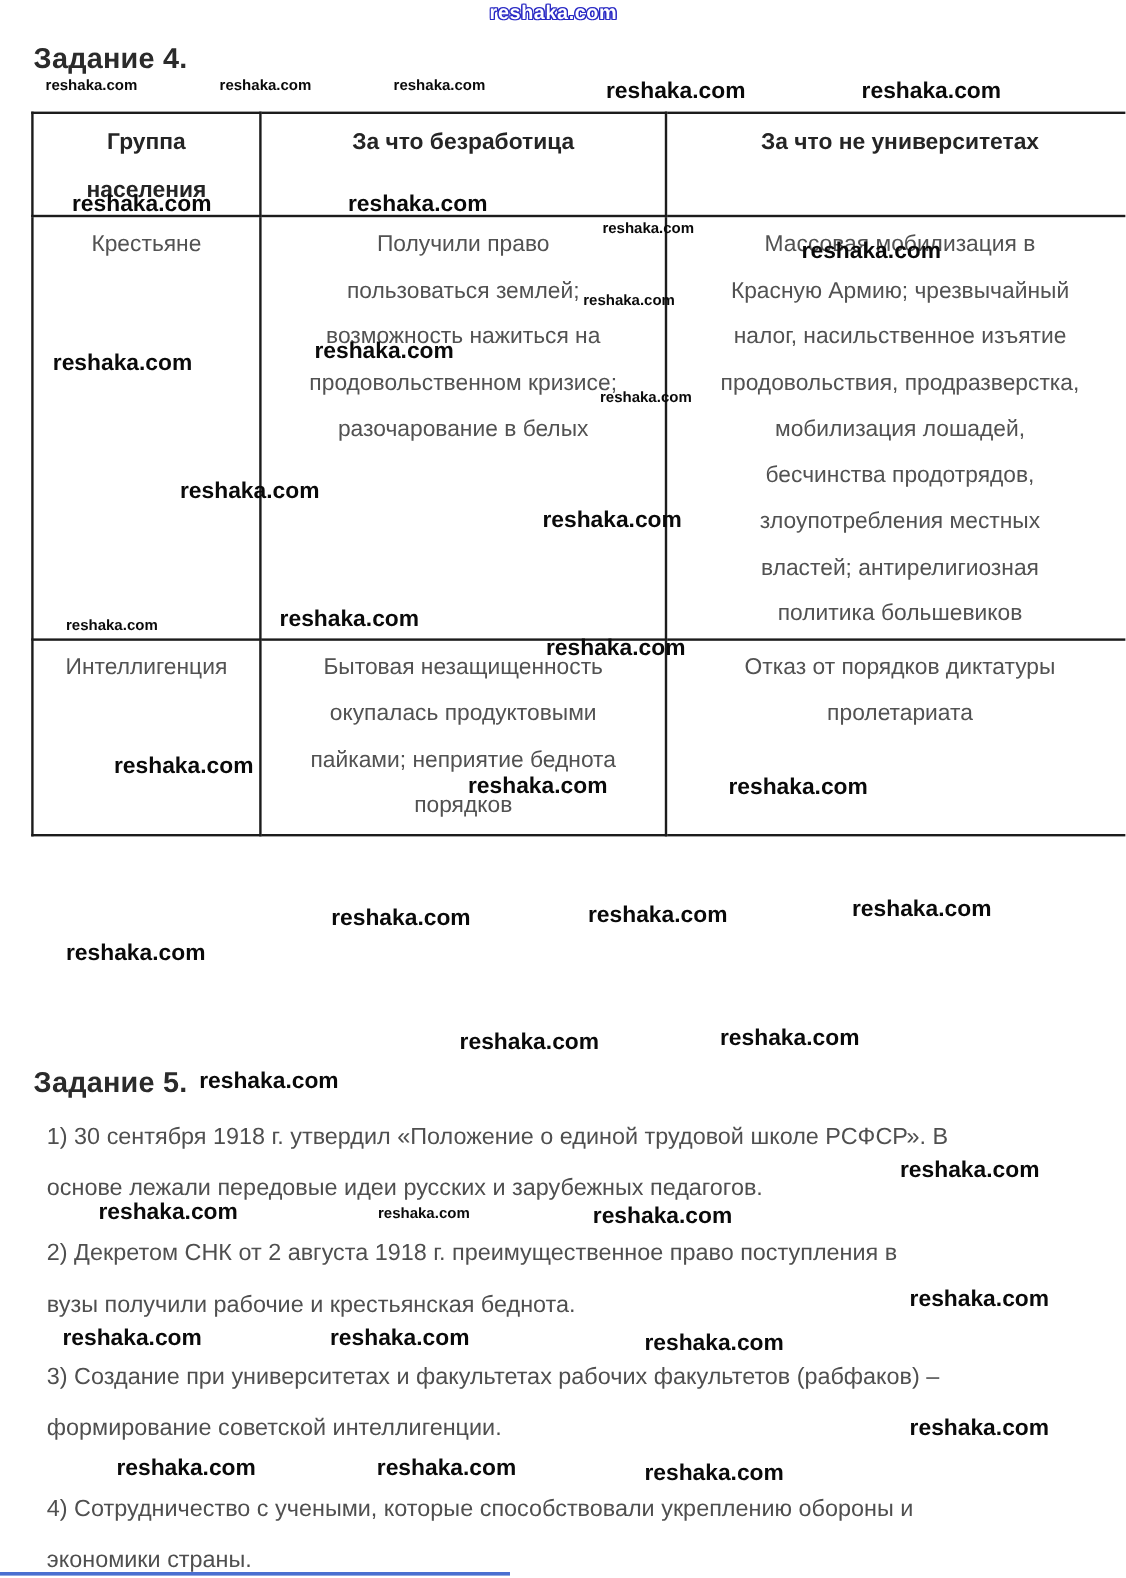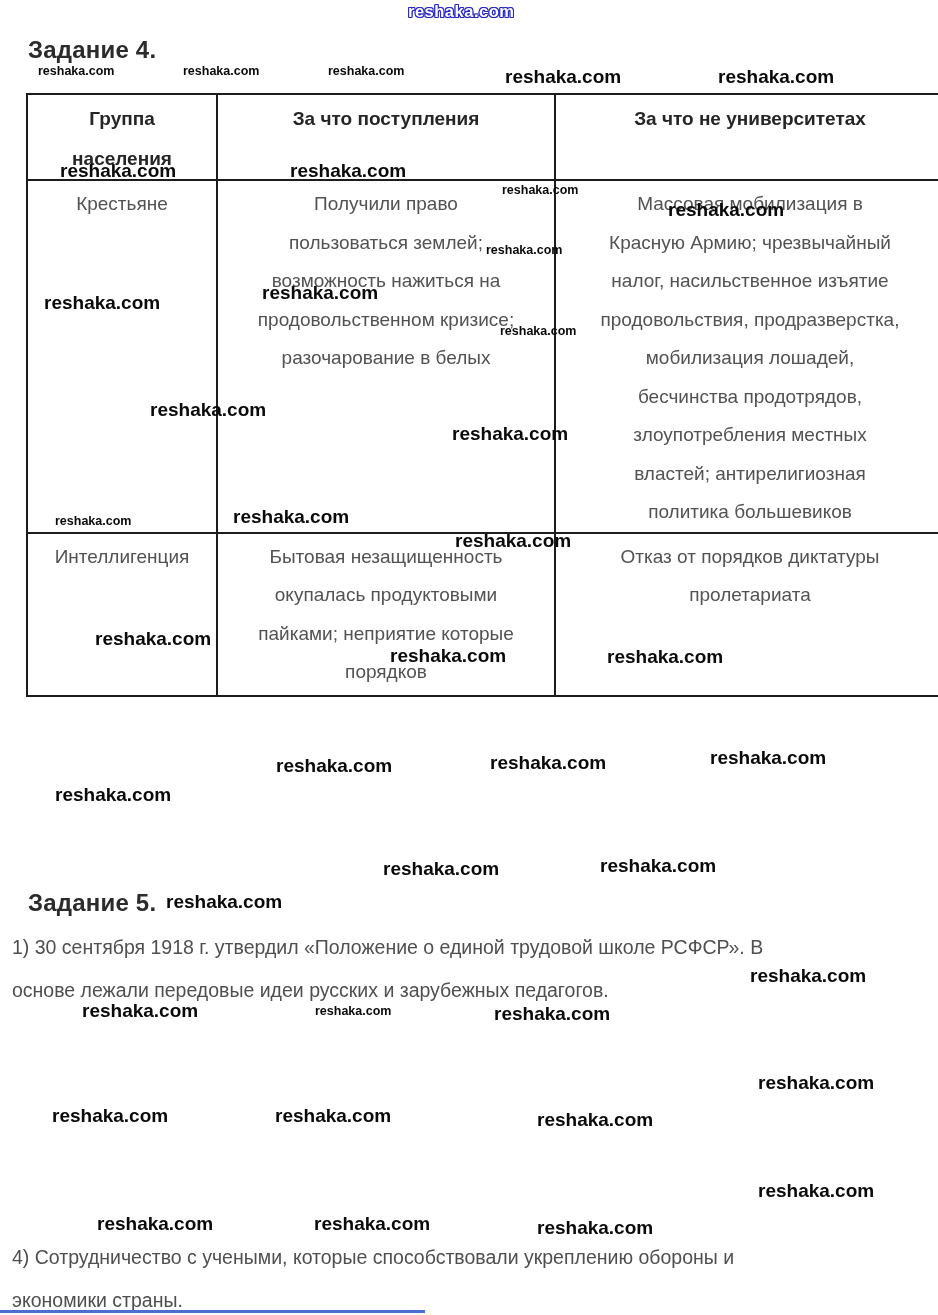--- a/index.html
+++ b/index.html
@@ -36,21 +36,21 @@
     font-size:19px;font-weight:600;color:#252525;
     line-height:40px;
   }
   table.answers td{
     font-size:19px;font-weight:400;color:#525252;
     line-height:38.5px;
   }
   td.group-cell{line-height:38px;}
   
   .para{
-    position:absolute;left:12px;width:900px;
+    position:absolute;left:39px;width:900px;
     font-size:19.5px;color:#4f4f4f;
     line-height:43px;
     white-space:pre-line;
   }
   
   .wm{
     position:absolute;
     font-size:19px;font-weight:700;color:#0a0a0a;
     white-space:nowrap;pointer-events:none;
   }
@@ -75,21 +75,21 @@
   <table class="answers">
     <colgroup>
       <col style="width:190px">
         <col style="width:338px">
         <col style="width:390px">
     </colgroup>
     <tbody>
         <tr style="height:77px">
       <th>Группа
 населения</th>
-      <th>За что поступления</th>
+      <th>За что безработица</th>
       <th>За что не университетах</th>
     </tr>
     <tr style="height:298px">
       <td class="group-cell">Крестьяне</td>
       <td>Получили право
 пользоваться землей;
 возможность нажиться на
 продовольственном кризисе;
 разочарование в белых</td>
       <td>Массовая мобилизация в
@@ -99,30 +99,34 @@
 мобилизация лошадей,
 бесчинства продотрядов,
 злоупотребления местных
 властей; антирелигиозная
 политика большевиков</td>
     </tr>
     <tr style="height:163px">
       <td class="group-cell">Интеллигенция</td>
       <td>Бытовая незащищенность
 окупалась продуктовыми
-пайками; неприятие которые
+пайками; неприятие беднота
 порядков</td>
       <td>Отказ от порядков диктатуры
 пролетариата</td>
     </tr>
   </tbody>
     </table>
 
   <div class="para" style="top:926px;">1) 30 сентября 1918 г. утвердил «Положение о единой трудовой школе РСФСР». В
 основе лежали передовые идеи русских и зарубежных педагогов.</div>
+  <div class="para" style="top:1023px;">2) Декретом СНК от 2 августа 1918 г. преимущественное право поступления в
+вузы получили рабочие и крестьянская беднота.</div>
+  <div class="para" style="top:1126px;">3) Создание при университетах и факультетах рабочих факультетов (рабфаков) –
+формирование советской интеллигенции.</div>
   <div class="para" style="top:1236px;">4) Сотрудничество с учеными, которые способствовали укреплению обороны и
 экономики страны.</div>
 
   <span class="wm wm-blue" style="left:408px;top:2px;">reshaka.com</span>
 
   <span class="wm wm-sm" style="left:38px;top:64px;">reshaka.com</span>
   <span class="wm wm-sm" style="left:183px;top:64px;">reshaka.com</span>
   <span class="wm wm-sm" style="left:328px;top:64px;">reshaka.com</span>
   <span class="wm" style="left:505px;top:66px;">reshaka.com</span>
   <span class="wm" style="left:718px;top:66px;">reshaka.com</span>

